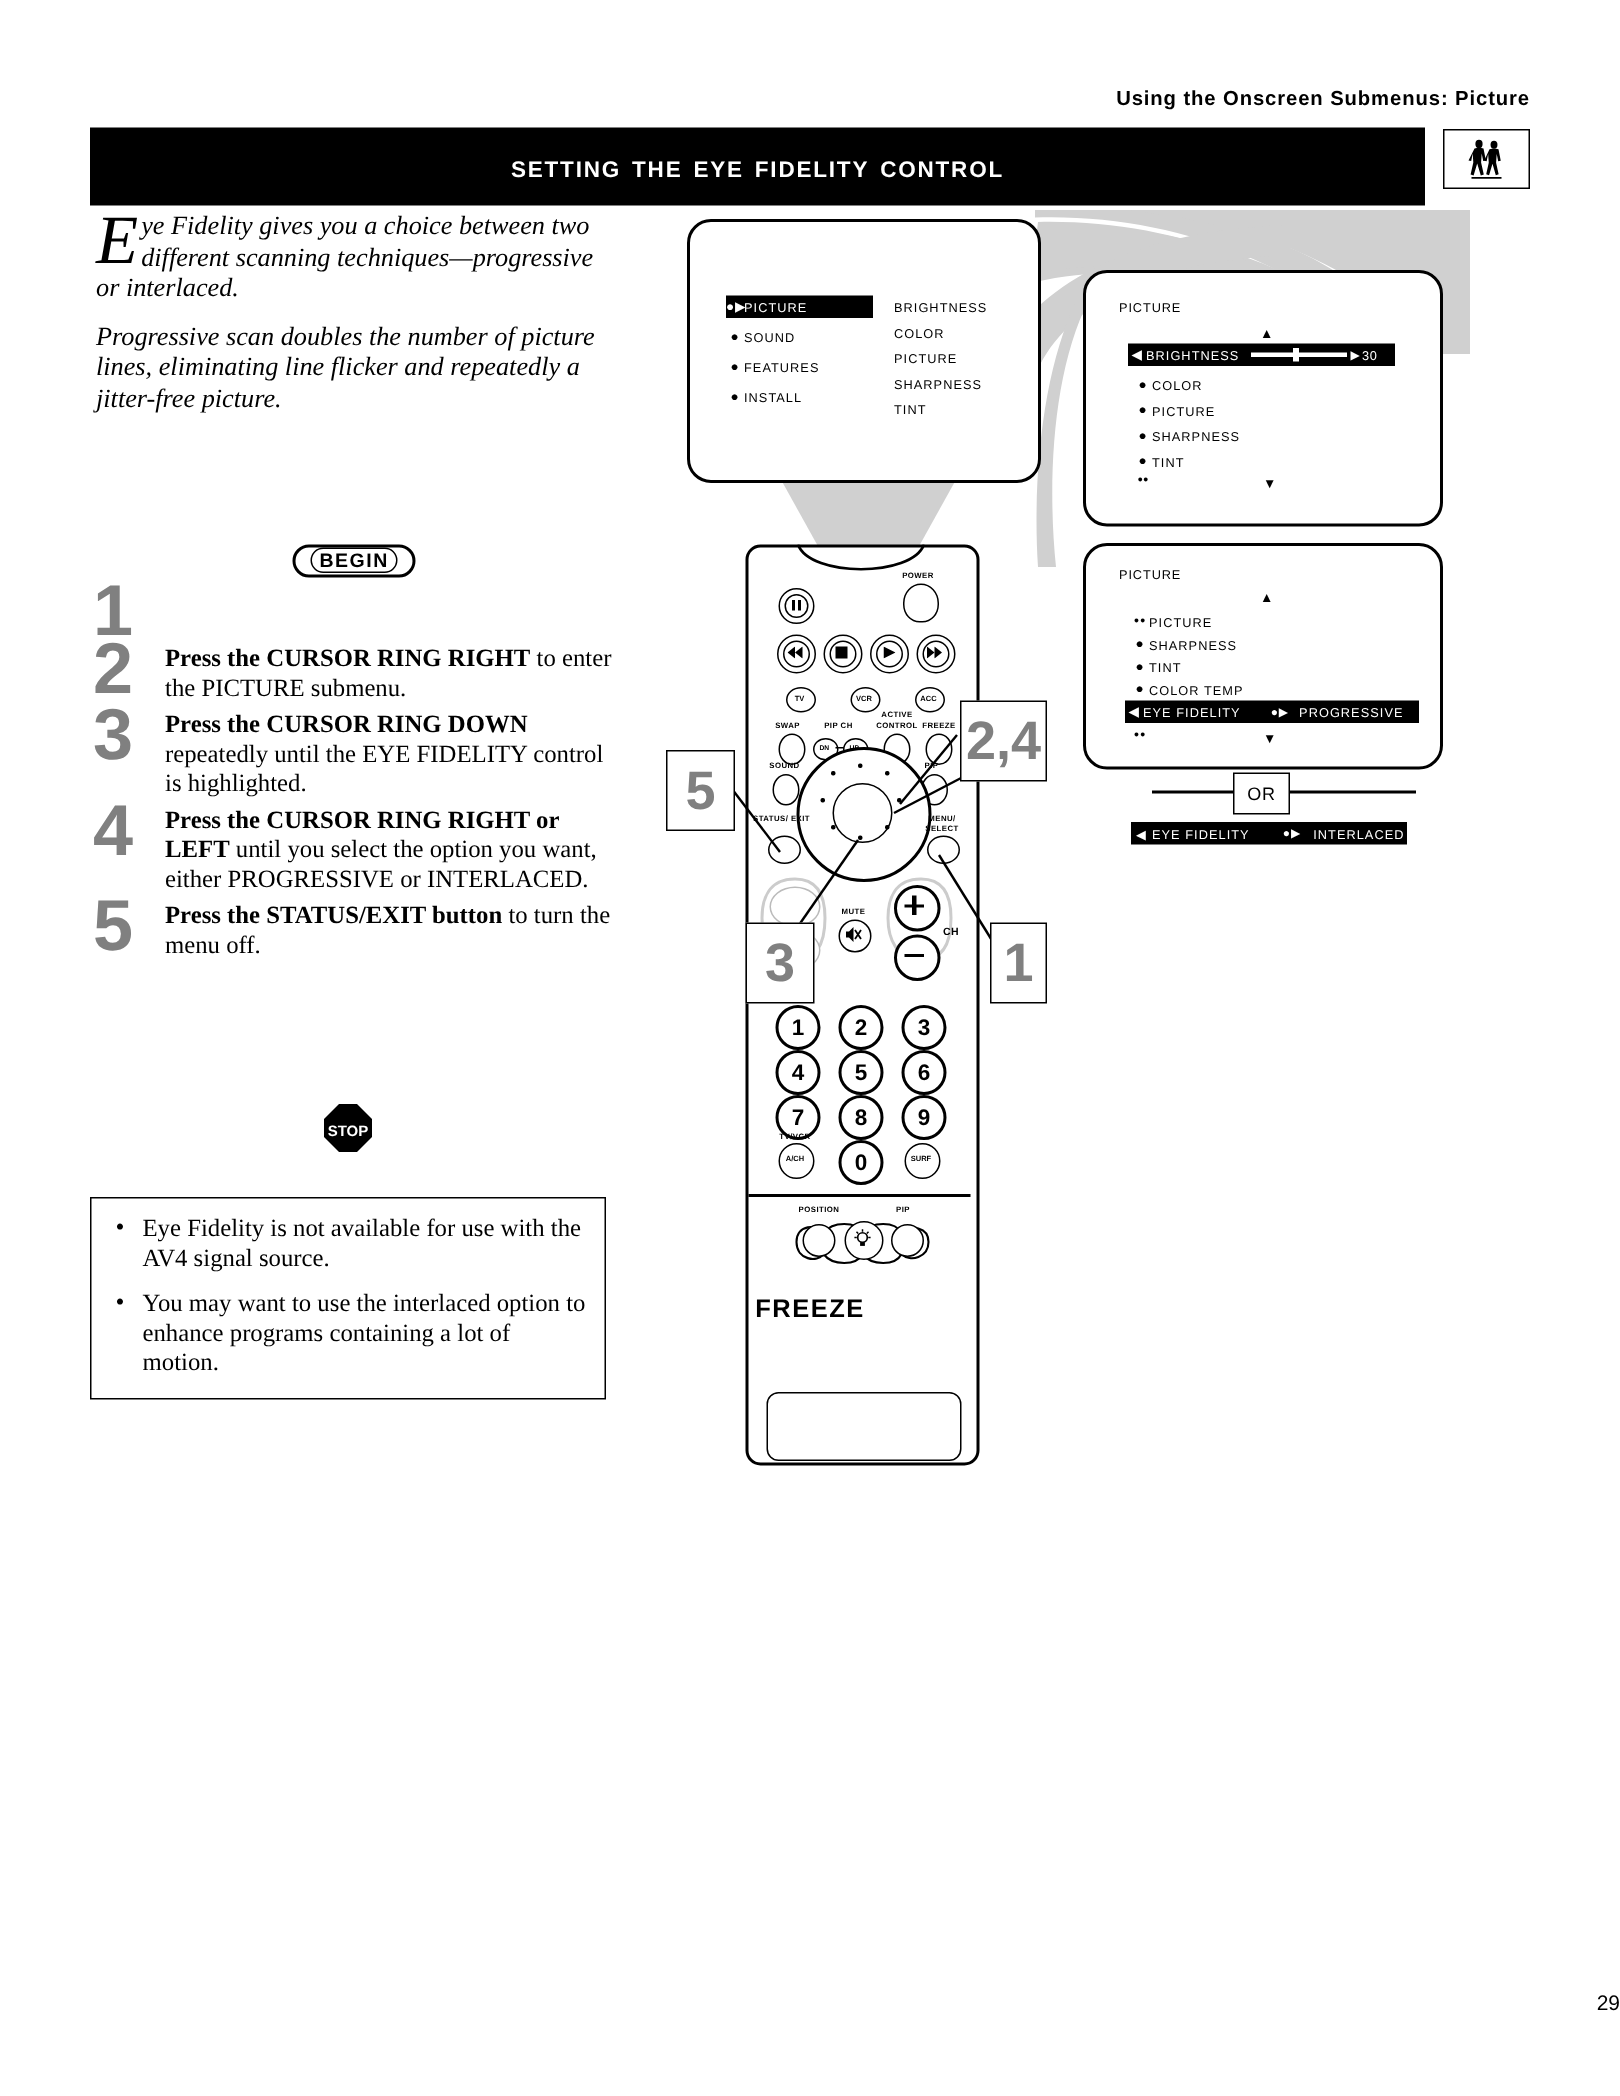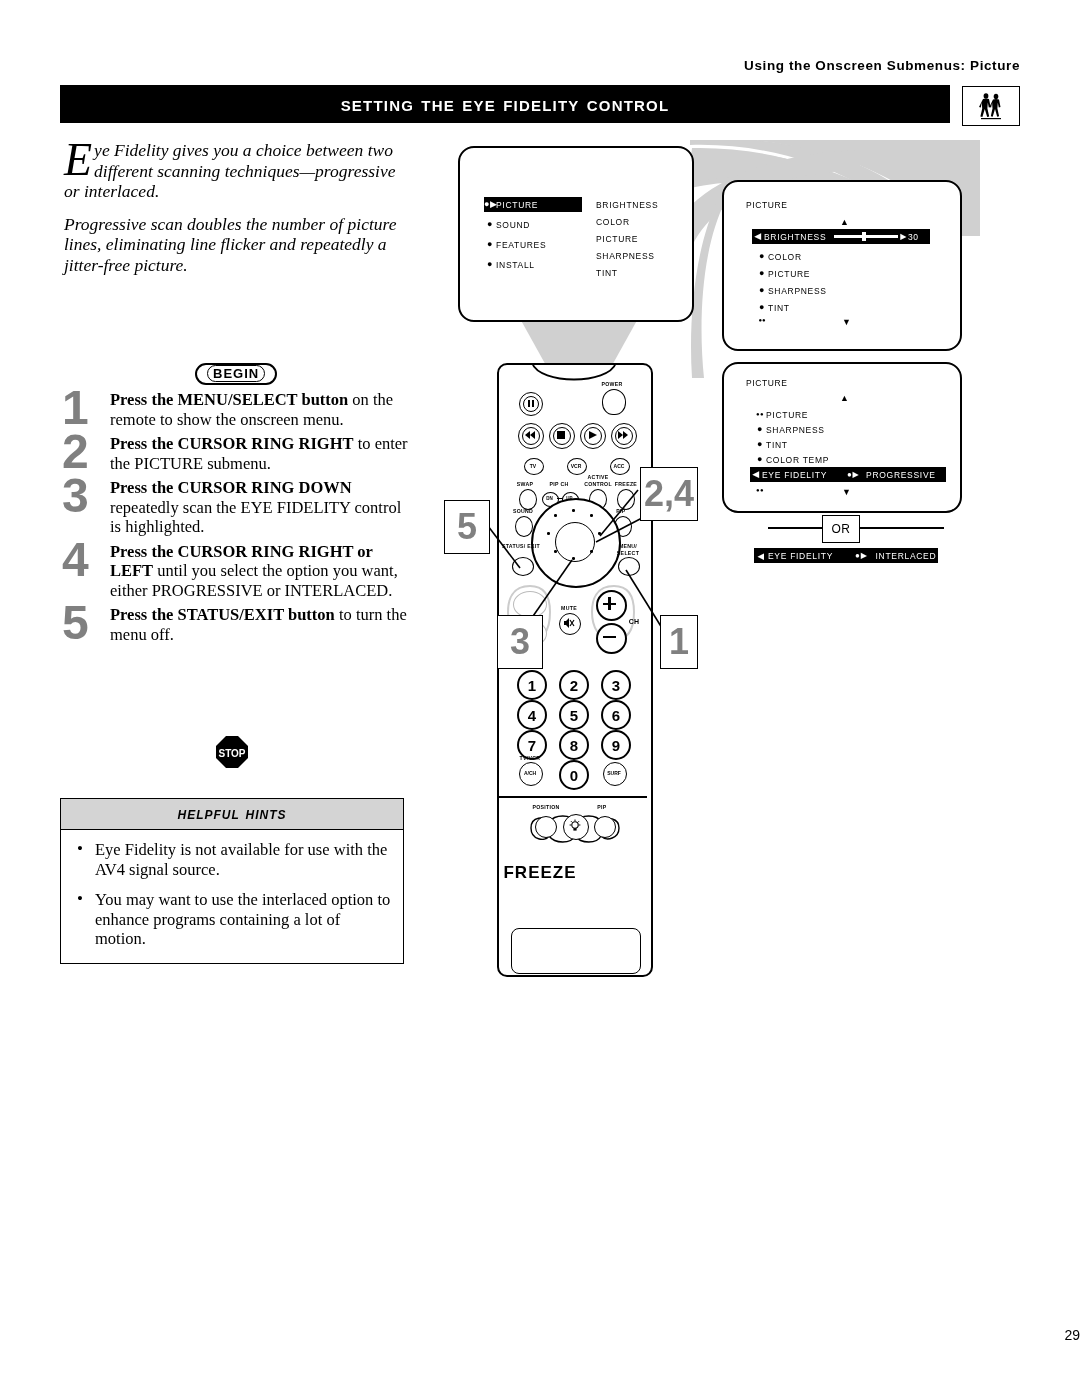--- a/index.html
+++ b/index.html
@@ -13,21 +13,21 @@
   
   .runhead{
     position:absolute;right:60px;top:58px;
     font-family:"Liberation Sans", sans-serif;
     font-weight:bold;font-size:13.5px;letter-spacing:.6px;color:#000;
     white-space:nowrap;
   }
 
   
   .titlebar{
-    position:absolute;left:60px;top:85px;width:890px;height:38px;
+    position:absolute;left:60px;top:85px;width:890px;height:52px;
     background:#000;color:#fff;
     display:flex;align-items:center;justify-content:center;
   }
   .titlebar .t{
     font-family:"Liberation Sans", sans-serif;
     font-weight:bold;font-size:22px;letter-spacing:1.2px;
     text-transform:lowercase;font-variant:small-caps;
   }
   .titleicon{
     position:absolute;left:962px;top:86px;width:56px;height:38px;
@@ -215,49 +215,47 @@
     <p>Progressive scan doubles the number of picture lines, eliminating line flicker and repeatedly a jitter-free picture.</p>
   </div>
 
   <div class="beginbadge">
     <span class="inner">BEGIN</span>
   </div>
 
   <div class="steps">
     <div class="step">
       <div class="stepnum">1</div>
-      <div class="steptext"><b>Press the MENU/SELECT button</b><span> on the remote to show the onscreen menu.</span></div>
     </div>
     <div class="step">
       <div class="stepnum">2</div>
       <div class="steptext"><b>Press the CURSOR RING RIGHT</b><span> to enter the PICTURE submenu.</span></div>
     </div>
     <div class="step">
       <div class="stepnum">3</div>
-      <div class="steptext"><b>Press the CURSOR RING DOWN</b><span> repeatedly scan the EYE FIDELITY control is highlighted.</span></div>
+      <div class="steptext"><b>Press the CURSOR RING DOWN</b><span> repeatedly until the EYE FIDELITY control is highlighted.</span></div>
     </div>
     <div class="step">
       <div class="stepnum">4</div>
       <div class="steptext"><b>Press the CURSOR RING RIGHT or LEFT</b><span> until you select the option you want, either PROGRESSIVE or INTERLACED.</span></div>
     </div>
     <div class="step">
       <div class="stepnum">5</div>
       <div class="steptext"><b>Press the STATUS/EXIT button</b><span> to turn the menu off.</span></div>
     </div>
   </div>
 
   <div class="stopbadge">
     <svg width="34" height="34" viewBox="0 0 34 34" aria-hidden="true">
       <polygon points="11,1 23,1 33,11 33,23 23,33 11,33 1,23 1,11" fill="#000"></polygon>
       <text x="17" y="22" font-family="Liberation Sans, sans-serif" font-size="10" font-weight="bold" fill="#fff" text-anchor="middle">STOP</text>
     </svg>
   </div>
 
   <div class="hints">
-    <div class="hh">Helpful Hints</div>
     <ul>
       <li>Eye Fidelity is not available for use with the AV4 signal source.</li>
       <li>You may want to use the interlaced option to enhance programs containing a lot of motion.</li>
     </ul>
   </div>
 
   <svg style="position:absolute;left:440px;top:140px;width:540px;height:420px;" aria-hidden="true">
     <path d="M253 10 C330 8 420 30 470 78 L470 95 C410 48 320 32 250 48 Z" fill="#d0d0d0"></path>
     <path d="M252 8 C340 6 430 38 468 90 L455 96 C408 48 330 28 248 42 Z" fill="#d0d0d0"></path>
     <path d="M250 5 C345 2 440 40 478 96 L500 96 C470 26 360 -6 250 -2 Z" fill="#d0d0d0"></path>

